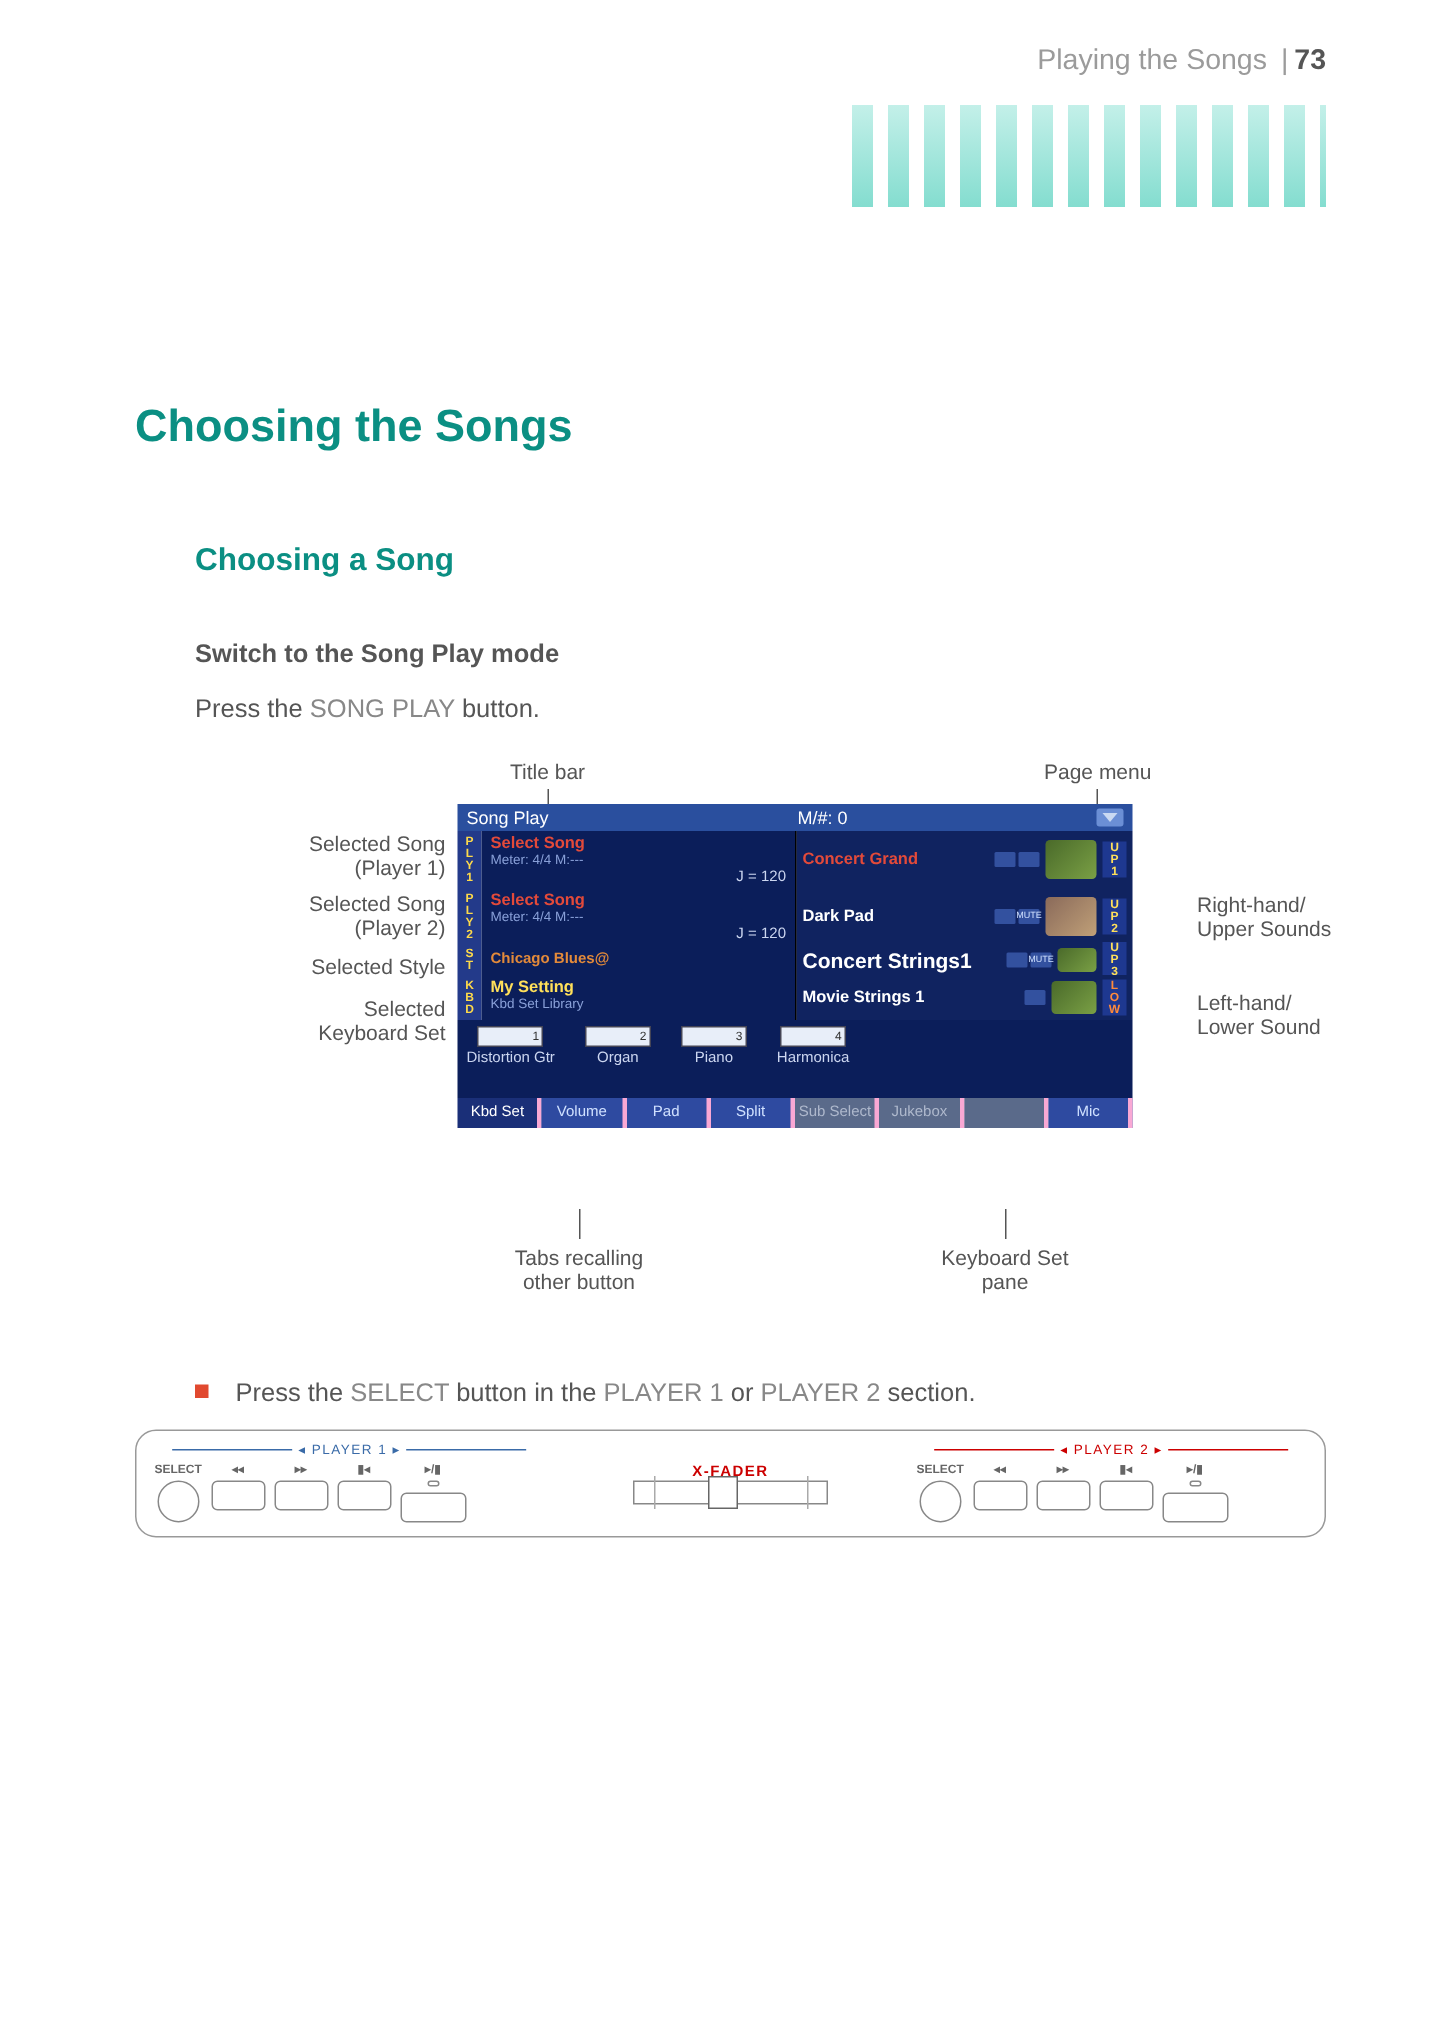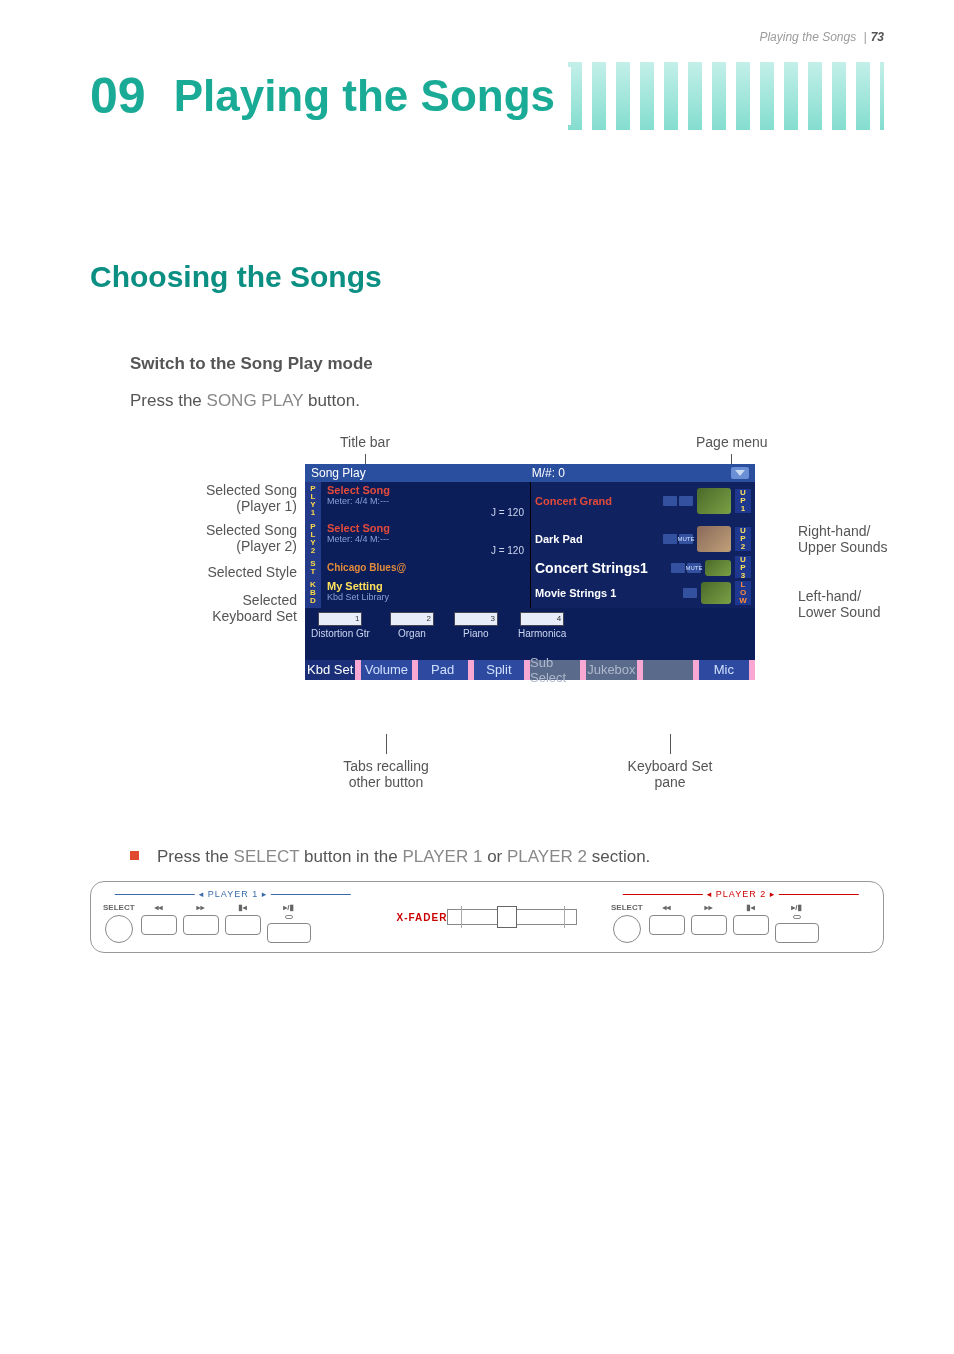--- a/index.html
+++ b/index.html
@@ -18,24 +18,23 @@
     background: #fff;
     font-family: "Helvetica Neue", Arial, sans-serif;
     color: #444;
     width: 954px;
   }
   .page {
     padding: 30px 70px 60px 90px;
   }
   .page-head {
     text-align: right;
-    font-size: 12px;
+    font-size: 19px;
     color: #9b9b9b;
     margin-bottom: 18px;
-    font-style: italic;
   }
   .page-head .divider { margin: 0 4px; color:#9b9b9b;}
   .page-head .num { font-weight: bold; color:#555;}
   
   .chapter-bar {
     position: relative;
     height: 68px;
     display: flex;
     align-items: center;
     overflow: hidden;
@@ -197,23 +196,23 @@
     padding:4px 6px;gap:20px;flex-wrap:wrap;
   }
   .kbd-item{font-size:10px;color:#ccd6f0;text-align:center;}
   .kbd-item .kb{
     width:44px;height:14px;background:#e8eef9;border:1px solid #445;
     margin:0 auto 2px;position:relative;font-size:8px;color:#333;
     display:flex;align-items:center;justify-content:flex-end;padding-right:2px;
   }
   .tab-row{display:flex;height:20px;}
   .tab{
-    flex:1;background:#2e4aa0;color:#cfe0ff;font-size:13px;
+    flex:1;background:#2e4aa0;color:#cfe0ff;font-size:10px;
     display:flex;align-items:center;justify-content:center;
-    border-right:6px solid #f9a8d4;
+    border-right:3px solid #f9a8d4;
   }
   .tab.dark{background:#5a6a8a;color:#aeb8cc;}
   .tab:first-child{background:#1a2f78;color:#fff;}
   
   .control-panel {
     margin:12px 0 0 -40px;
     border:1px solid #999;border-radius:14px;
     height:72px;display:flex;align-items:center;
     padding:8px 12px;gap:8px;font-size:10px;color:#666;
     position:relative;
@@ -241,21 +240,21 @@
   .round-btn{
     width:28px;height:28px;border:1.5px solid #888;border-radius:50%;
   }
   .rect-btn{
     width:36px;height:20px;border:1.5px solid #888;border-radius:4px;
     display:flex;align-items:center;justify-content:center;
   }
   .rect-btn.wide{width:44px;}
   .led{width:8px;height:4px;border:1px solid #888;border-radius:2px;margin-bottom:2px;}
   .xfader-zone{
-    flex:1;display:flex;align-items:center;justify-content:center;
+    flex:1;display:flex;flex-direction:column;align-items:center;justify-content:center;
     gap:0;
   }
   .xfader-label{font-size:10px;font-weight:bold;color:var(--red);letter-spacing:1px;}
   .xfader-track{
     width:130px;height:16px;border:1px solid #888;position:relative;
     display:flex;align-items:center;
   }
   .xfader-track .tick{position:absolute;top:-4px;bottom:-4px;width:1px;background:#aaa;}
   .xfader-track .knob{
     width:20px;height:22px;border:1.5px solid #666;background:#fff;
@@ -268,44 +267,41 @@
 <body>
 
 <div class="page">
 
   <div class="page-head">
     <span>Playing the Songs</span>
     <span class="divider">|</span><span class="num">73</span>
   </div>
 
   <div class="chapter-bar">
-    <div class="chapter-title-wrap">
-      <div class="chapter-num">09</div>
-      <div class="chapter-title">Playing the Songs</div>
-    </div>
     <div class="stripes">
       <span></span>
         <span></span>
         <span></span>
         <span></span>
         <span></span>
       <span></span>
         <span></span>
         <span></span>
         <span></span>
         <span></span>
       <span></span>
         <span></span>
         <span></span>
         <span></span>
     </div>
   </div>
 
   <h2 class="section">Choosing the Songs</h2>
 
+  <h3 class="sub">Choosing a Song</h3>
 
   <div class="body-block">
     <p class="lead">Switch to the Song Play mode</p>
     <p class="para">
       <span>Press the </span><span class="caps">SONG PLAY</span><span> button.</span>
     </p>
 
     <div class="diagram">
 
       <div class="callout-top" style="left:210px;top:0;">

